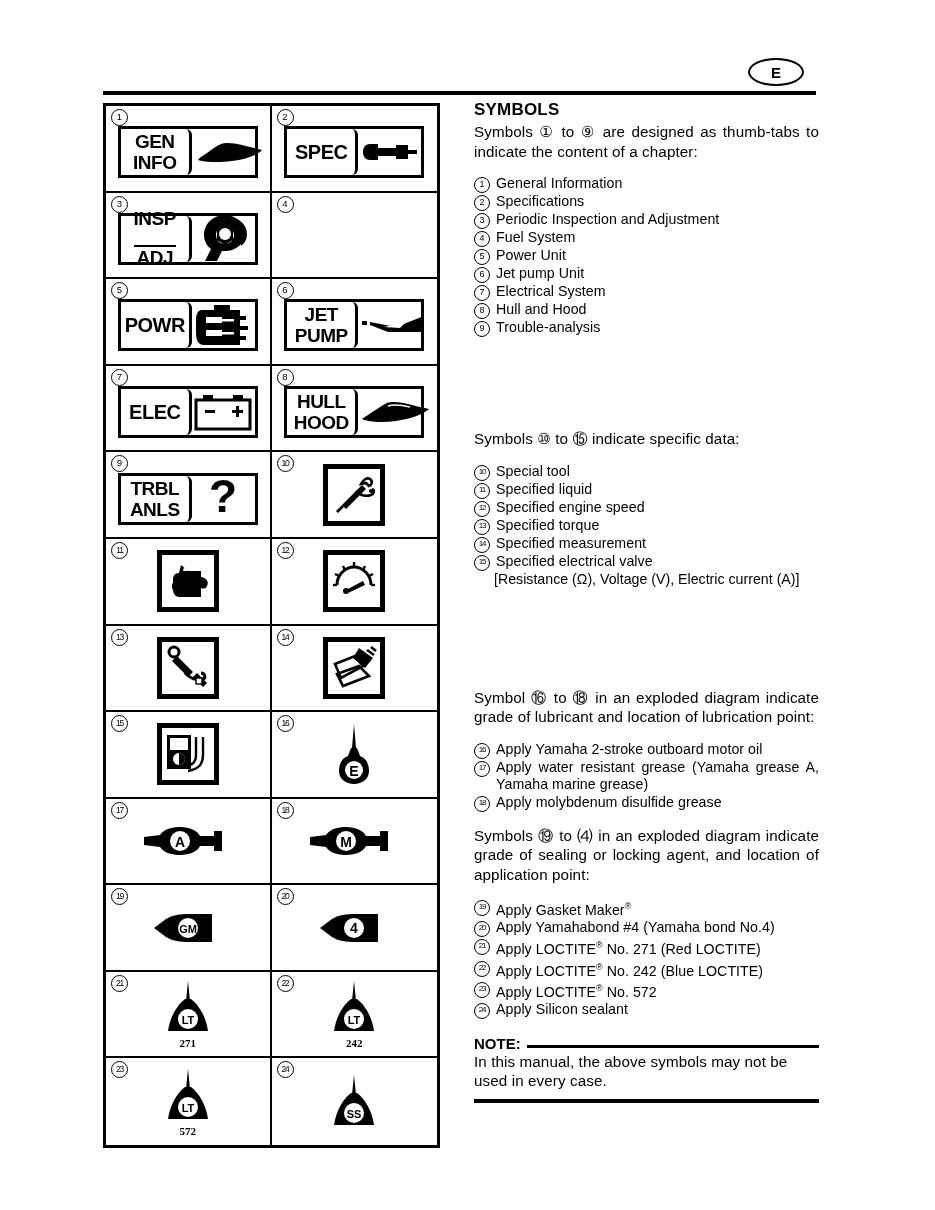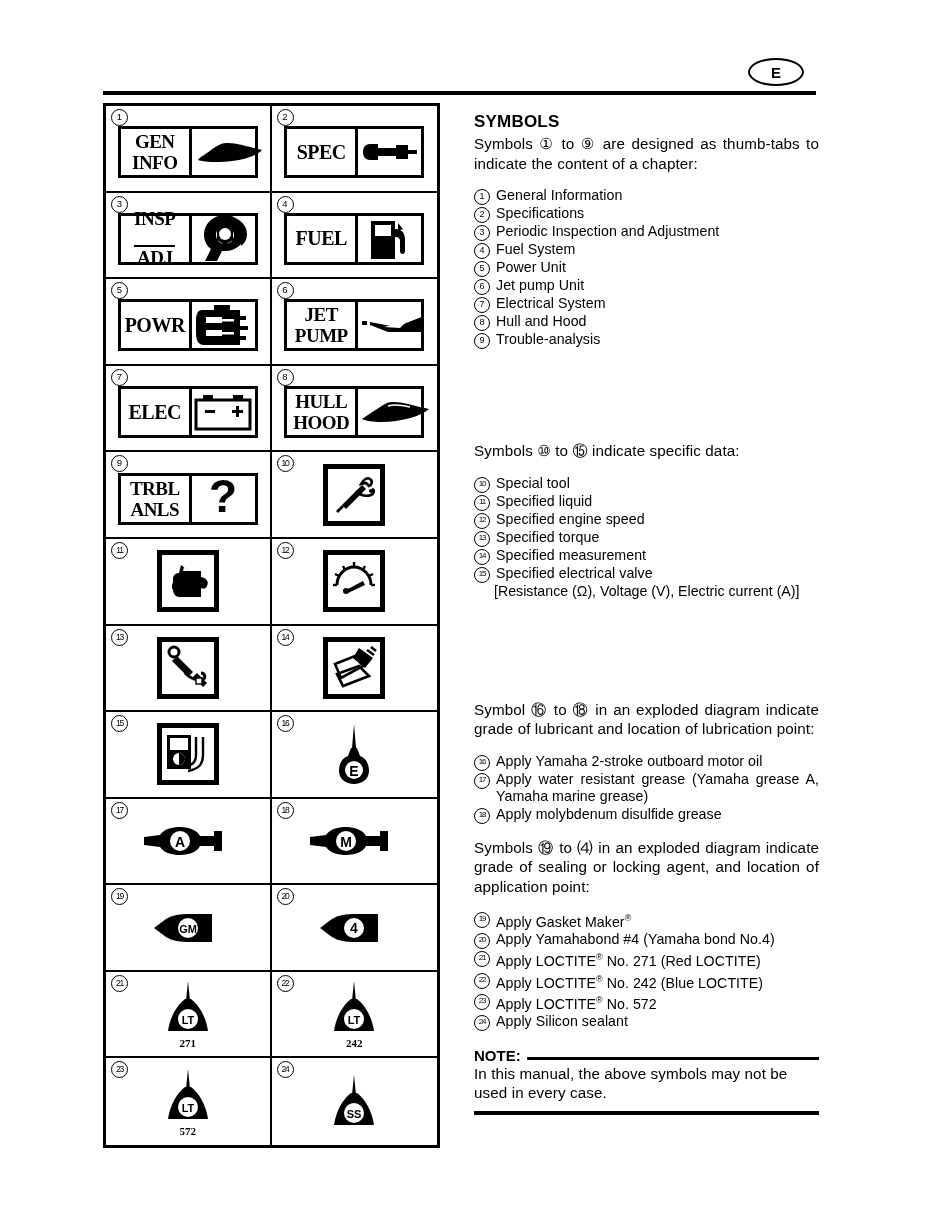--- a/index.html
+++ b/index.html
@@ -107,21 +107,22 @@
     flex: 0 0 68px;
     display: flex;
     flex-direction: column;
     align-items: center;
     justify-content: center;
     font-weight: bold;
     font-size: 19px;
     line-height: 21px;
     letter-spacing: -0.5px;
     border-right: 3px solid #000;
-    font-family: Liberation Serif, serif;
+    font-family: Liberation Sans, sans-serif;
+    border-radius: 6px;
   }
   .tab-label.single { font-size: 20px; }
   .tab-label .ul {
     border-bottom: 2.5px solid #000;
     padding-bottom: 16px;
     line-height: 20px;
   }
   .tab-pic {
     flex: 1 1 auto;
     display: flex;
@@ -158,21 +159,21 @@
     font-weight: bold;
     line-height: 11px;
     margin-top: 1px;
     font-family: Liberation Serif, serif;
   }
 
   
   #text-col {
     position: absolute;
     left: 474px;
-    top: 112px;
+    top: 100px;
     width: 345px;
   }
   .sec-title {
     font-size: 17px;
     font-weight: bold;
     margin: 0 0 2px 0;
     letter-spacing: 0.2px;
   }
   .para {
     font-size: 15.2px;
@@ -291,33 +292,20 @@
             <path d="M34 4 C44 4 52 12 52 21 C52 26 50 30 46 33 L46 25 L40 28 L40 15 L46 18 L46 10 C43 7 39 5 34 4 Z" fill="#000"></path>
             <path d="M30 2 C18 2 9 11 9 22 C9 28 12 33 16 36 L10 48 L22 48 L27 38 C28 38 29 38 30 38 C41 38 50 30 50 22 C50 11 41 2 30 2 Z M30 13 C35 13 39 17 39 22 C39 27 35 31 30 31 C25 31 21 27 21 22 C21 17 25 13 30 13 Z" fill="#000"></path>
             <path d="M30 11 L38 16 L38 27 L30 32 L22 27 L22 16 Z" fill="#000"></path>
             <circle cx="30" cy="21" r="6" fill="#fff"></circle>
           </svg>
         </div>
       </div>
     </div>
     <div class="grid-cell">
       <div class="cell-num">4</div>
-      <div class="tab">
-        <div class="tab-label single">
-          <span>FUEL</span>
-        </div>
-        <div class="tab-pic">
-          <svg width="50" height="48" viewBox="0 0 50 48">
-            <rect x="6" y="6" width="24" height="38" fill="#000"></rect>
-            <rect x="10" y="10" width="16" height="11" fill="#fff"></rect>
-            <path d="M30 14 C38 14 40 19 40 25 L40 36 C40 40 35 40 35 36 L35 26 C35 23 33 22 30 22 Z" fill="#000"></path>
-            <path d="M33 8 L38 14 L33 16 Z" fill="#000"></path>
-          </svg>
-        </div>
-      </div>
     </div>
     <div class="grid-cell">
       <div class="cell-num">5</div>
       <div class="tab">
         <div class="tab-label single">
           <span>POWR</span>
         </div>
         <div class="tab-pic">
           <svg width="62" height="50" viewBox="0 0 62 50">
             <path d="M10 10 L22 10 L22 5 L38 5 L38 10 L48 10 L48 16 L54 16 L54 20 L48 20 L48 26 L56 26 L56 30 L48 30 L48 36 L54 36 L54 40 L48 40 L48 45 L12 45 C6 45 4 40 4 32 L4 20 C4 14 6 10 10 10 Z" fill="#000"></path>

